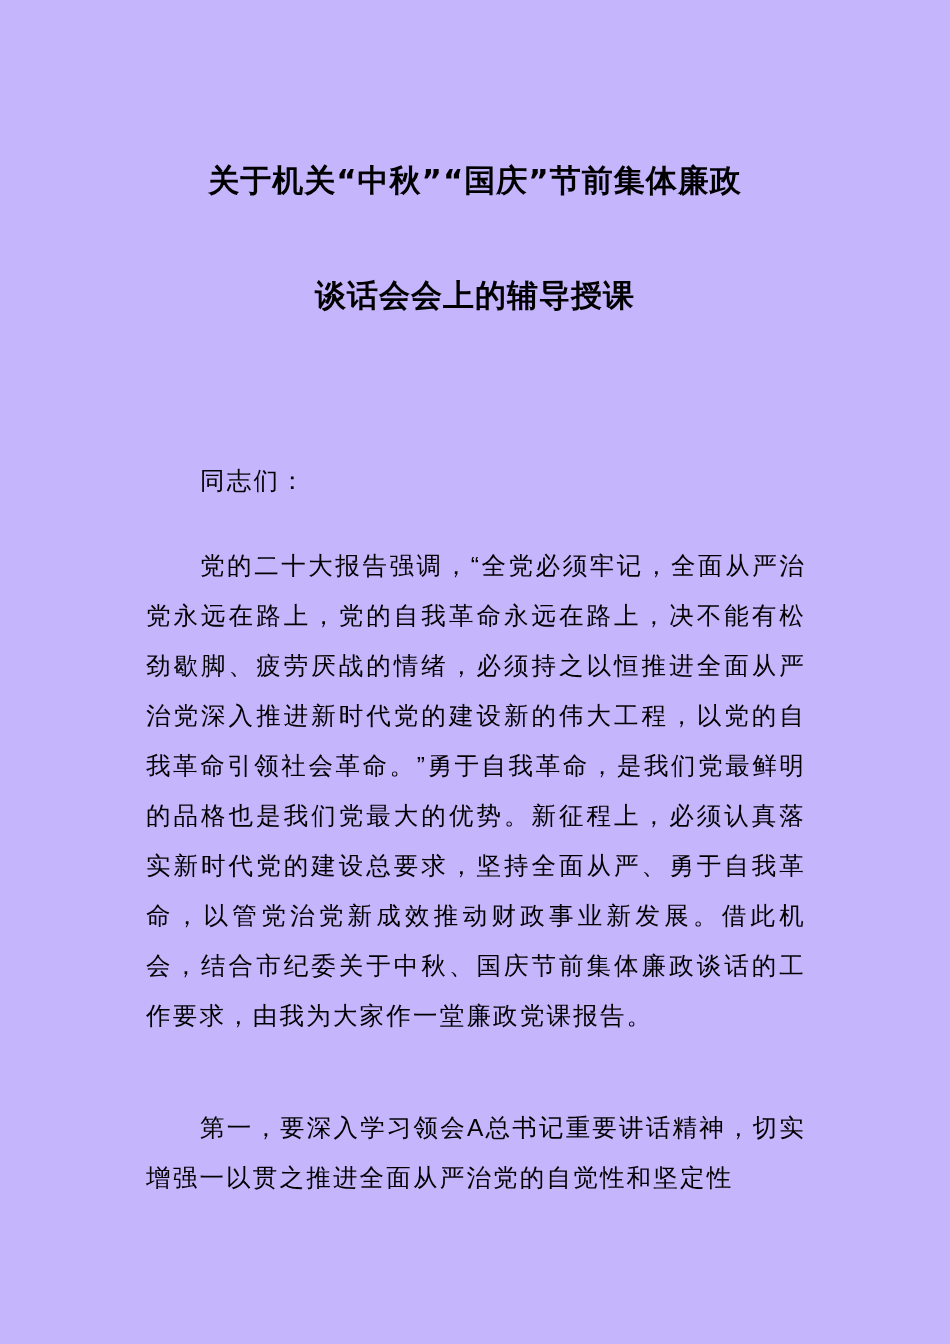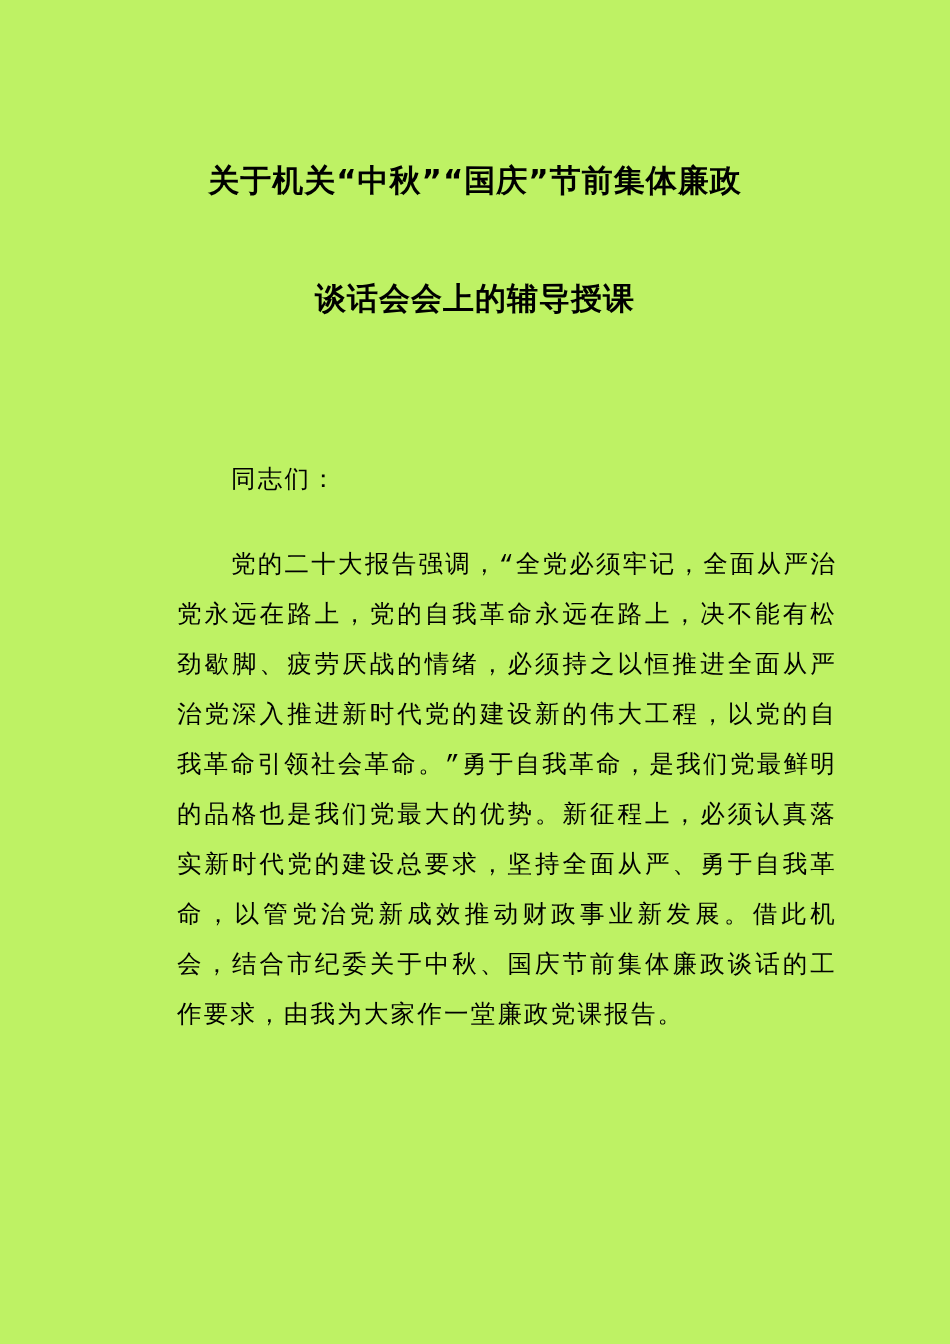--- a/index.html
+++ b/index.html
@@ -12,56 +12,56 @@
       height: 1344px;
       position: relative;
       overflow: hidden;
       color: #000000;
     }
     .page {
       position: absolute;
       left: 0; top: 0;
       width: 950px;
       height: 1344px;
-      background: #bef264;
+      background: #c4b5fd;
     }
     .title-line {
       position: absolute;
       left: 0;
       width: 950px;
       text-align: center;
       font-family: "DejaVu Sans", "Liberation Sans", sans-serif;
       font-weight: bold;
       font-size: 31px;
       letter-spacing: 1px;
       line-height: 40px;
     }
     .title-1 { top: 160px; }
-    .title-2 { top: 278px; }
+    .title-2 { top: 278px; font-family: Liberation Mono, monospace; }
     .body-text {
       position: absolute;
       left: 146px;
       width: 660px;
-      font-family: Liberation Mono, monospace;
+      font-family: Liberation Sans, sans-serif;
       font-size: 24.5px;
       line-height: 50px;
       letter-spacing: 2.2px;
       text-align: justify;
       text-align-last: left;
-      margin-left: 31px;
     }
     .salutation { top: 456px; }
     .para-1 { top: 541px; }
     .para-2 { top: 1103px; }
     .indent { text-indent: 54px; }
   </style>
 </head>
 <body>
 
 <div class="page">
   <div class="title-line title-1">关于机关“中秋”“国庆”节前集体廉政</div>
   <div class="title-line title-2">谈话会会上的辅导授课</div>
 
   <div class="body-text salutation indent">同志们：</div>
 
   <div class="body-text para-1 indent">党的二十大报告强调，“全党必须牢记，全面从严治党永远在路上，党的自我革命永远在路上，决不能有松劲歇脚、疲劳厌战的情绪，必须持之以恒推进全面从严治党深入推进新时代党的建设新的伟大工程，以党的自我革命引领社会革命。”勇于自我革命，是我们党最鲜明的品格也是我们党最大的优势。新征程上，必须认真落实新时代党的建设总要求，坚持全面从严、勇于自我革命，以管党治党新成效推动财政事业新发展。借此机会，结合市纪委关于中秋、国庆节前集体廉政谈话的工作要求，由我为大家作一堂廉政党课报告。</div>
 
+  <div class="body-text para-2 indent">第一，要深入学习领会A总书记重要讲话精神，切实增强一以贯之推进全面从严治党的自觉性和坚定性</div>
 </div>
 
 </body></html>

